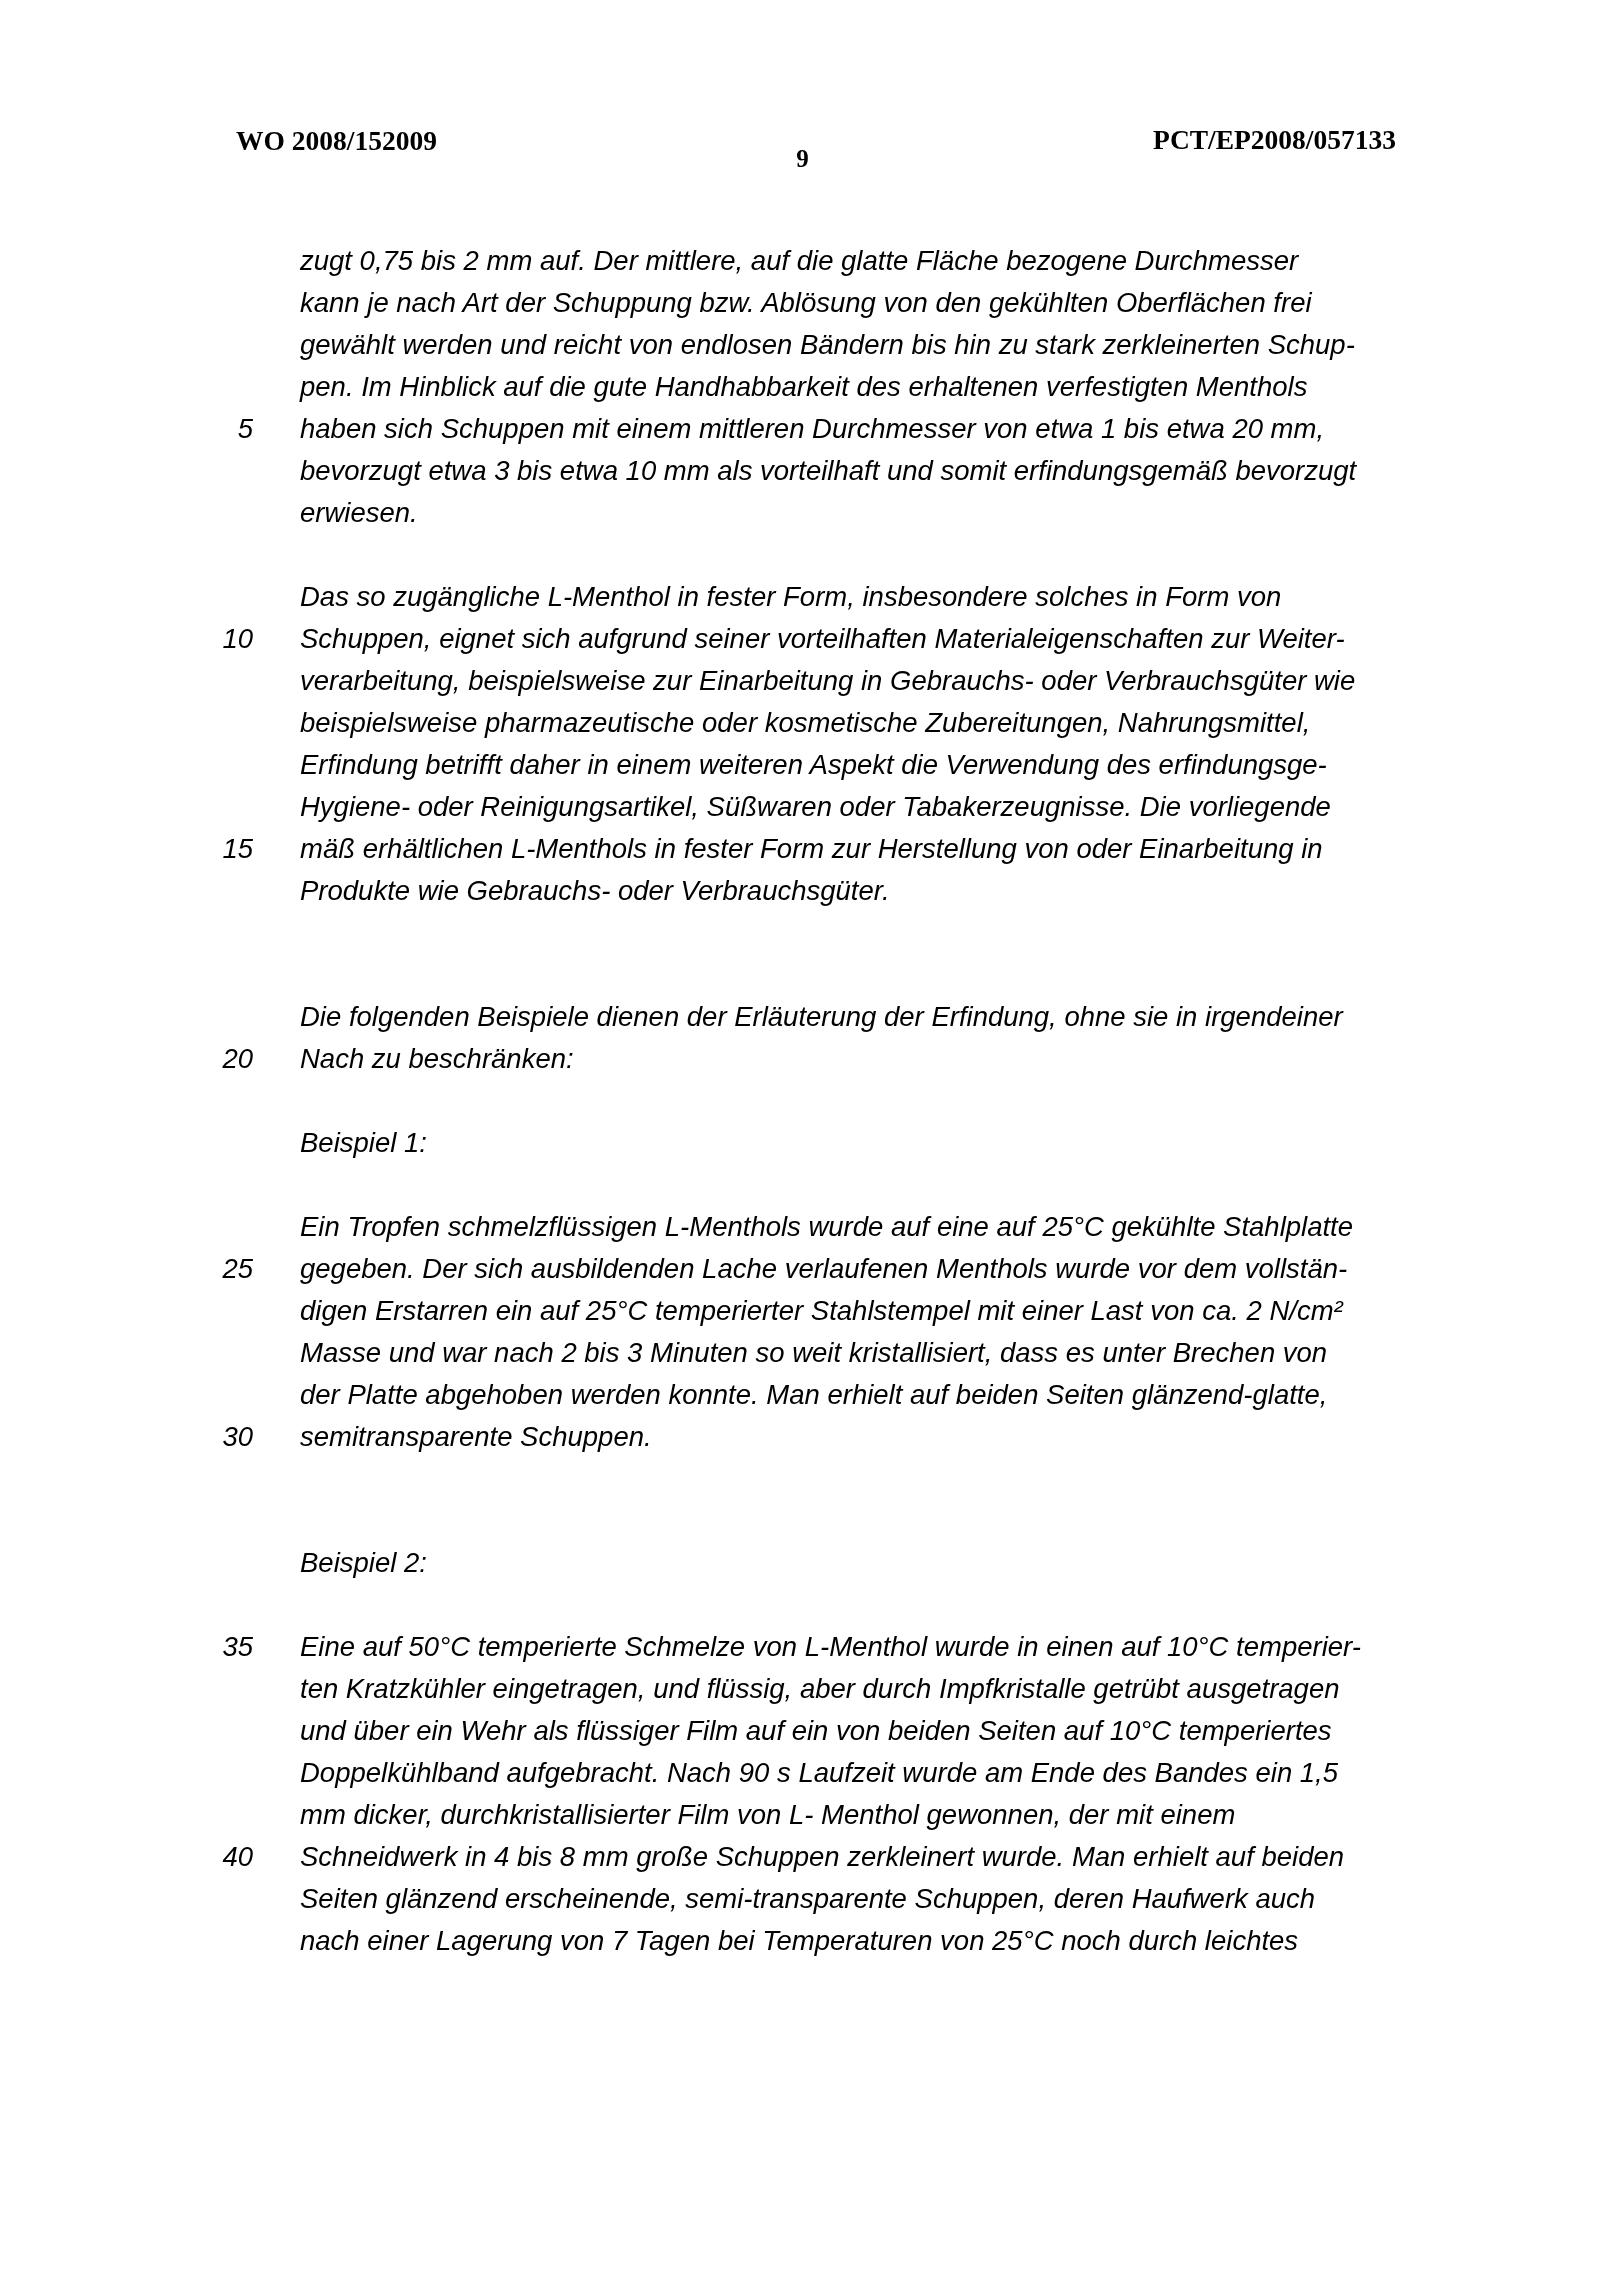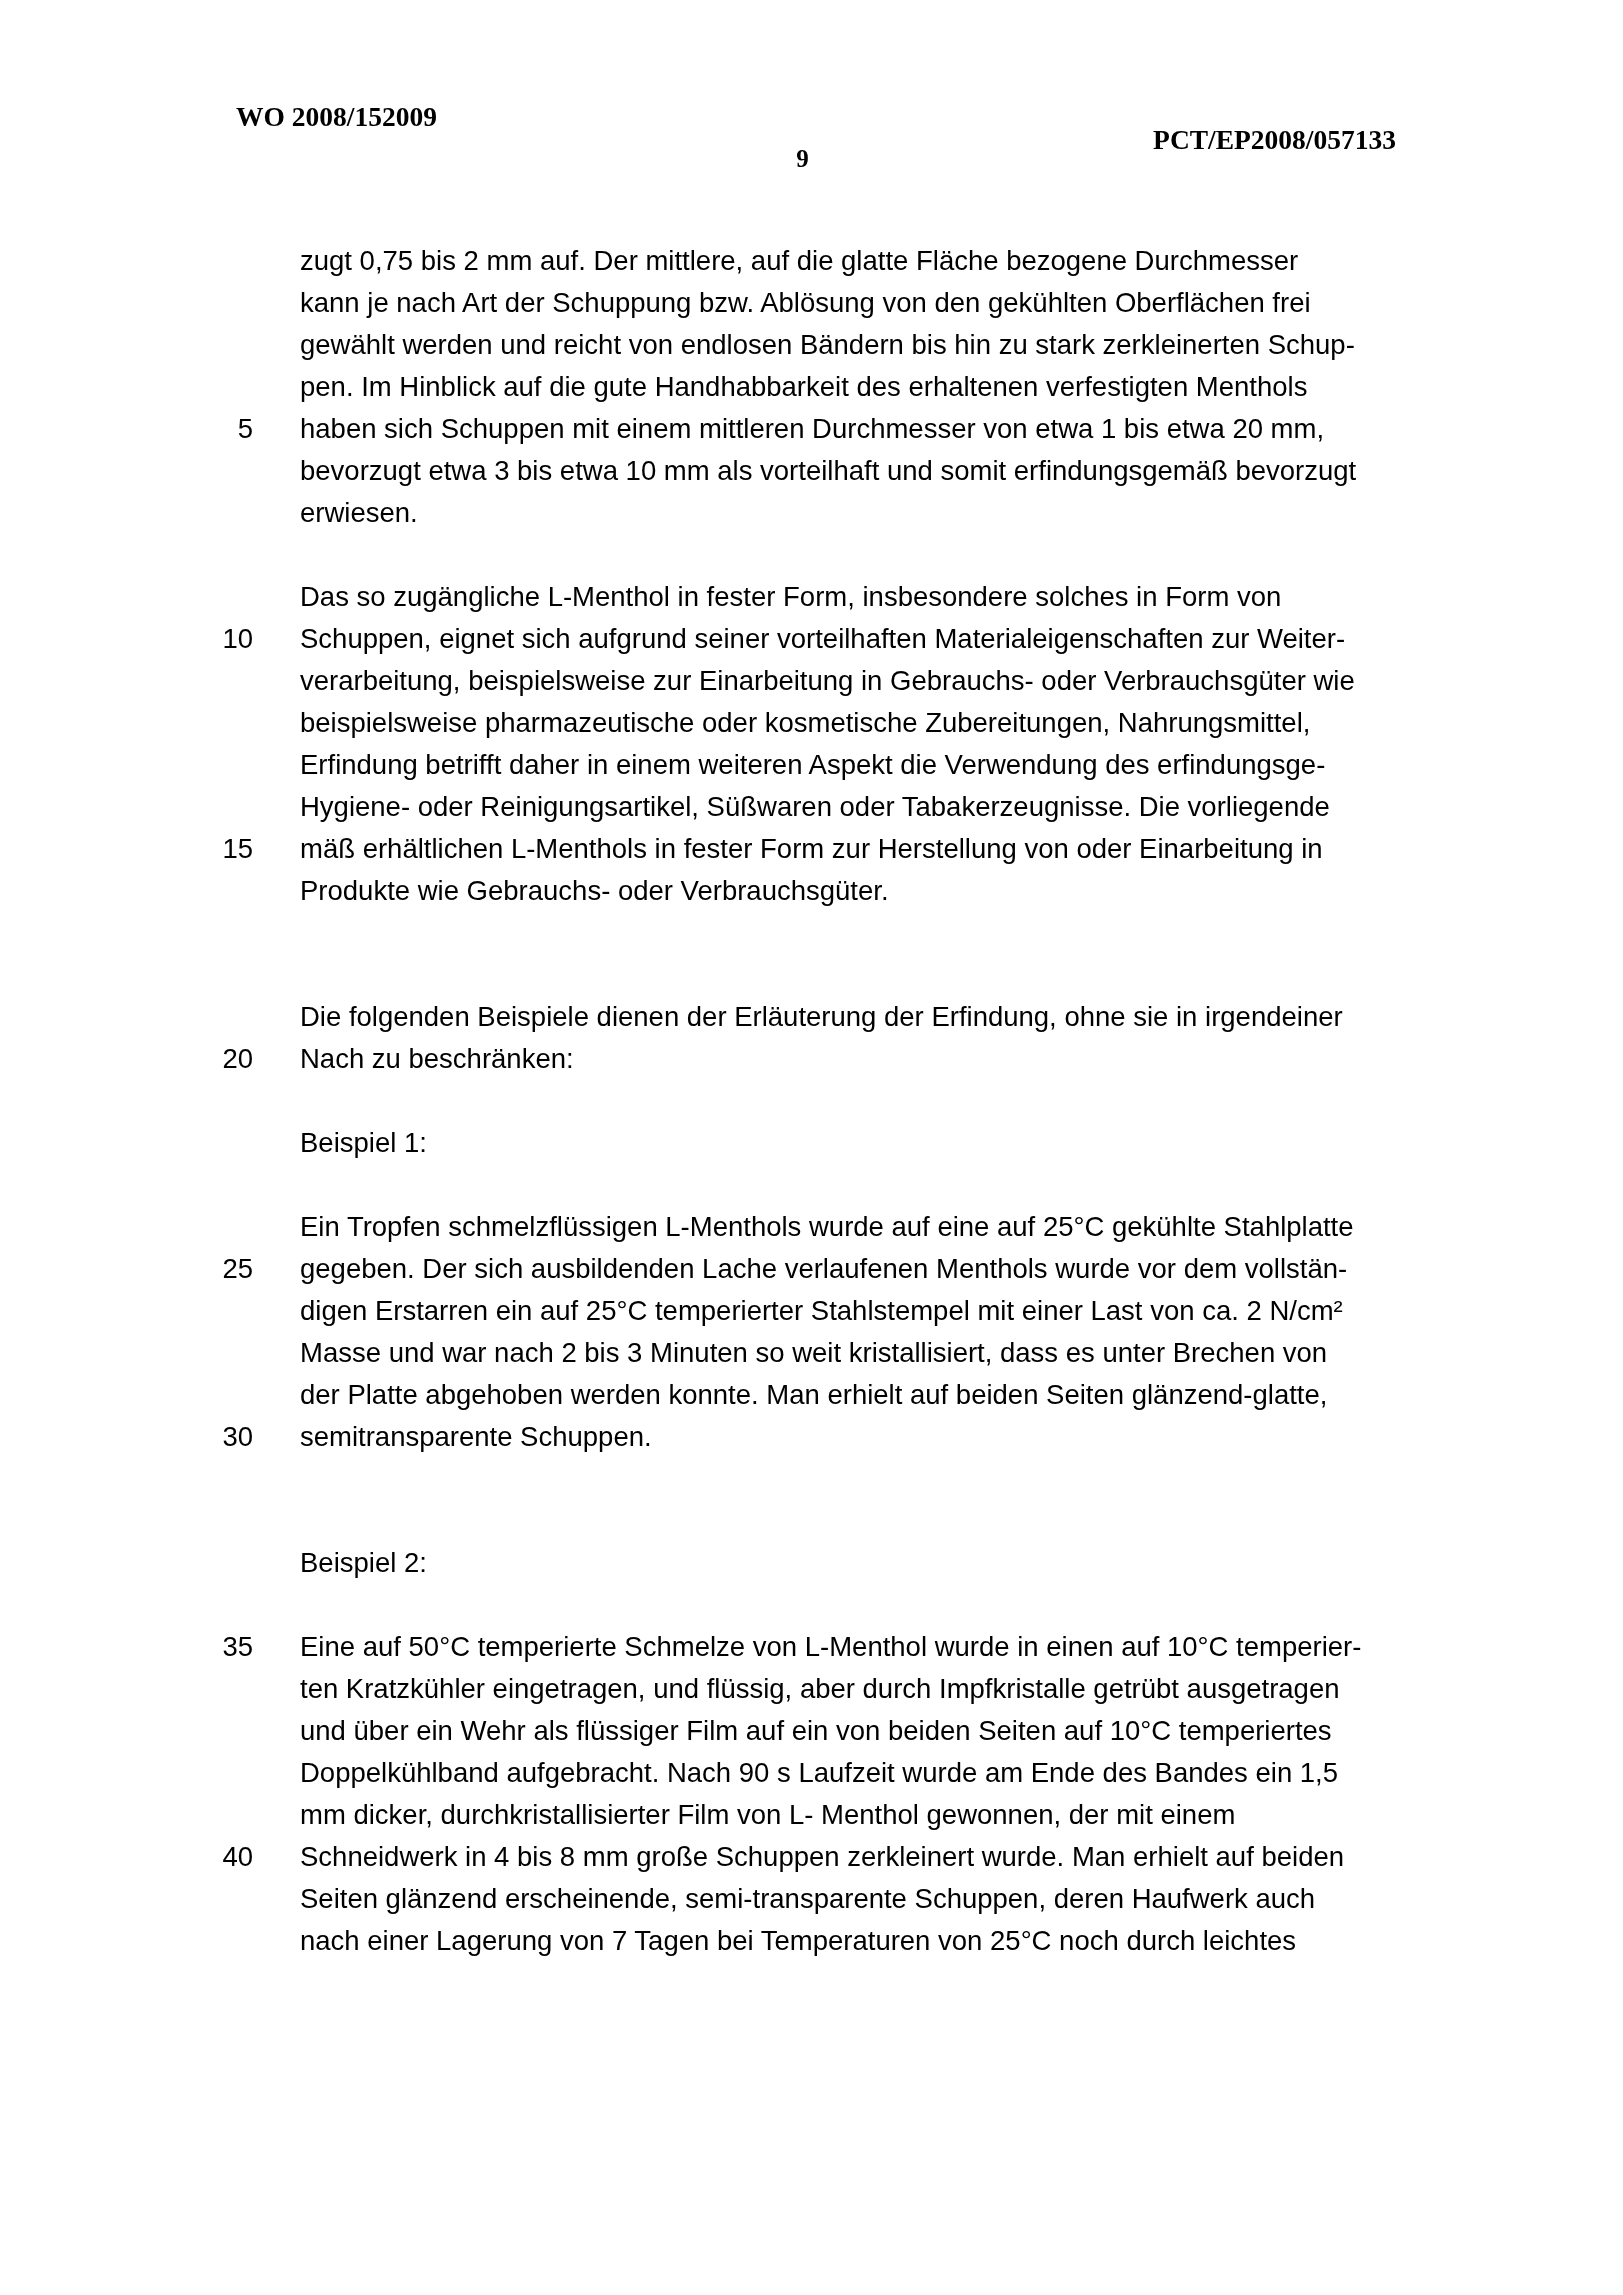--- a/index.html
+++ b/index.html
@@ -15,41 +15,42 @@
     color: #000000;
   }
   .hdr {
     position: absolute;
     font-family: "Liberation Serif", "DejaVu Serif", serif;
     font-weight: bold;
     font-size: 27.5px;
     line-height: 27.5px;
     white-space: nowrap;
   }
-  #hdr-left { left: 236px; top: 103px; }
+  #hdr-left { left: 236px; top: 127px; }
   #hdr-right { right: 227px; top: 126px; text-align: right; }
   #page-num {
     position: absolute;
     left: 771px;
     width: 63px;
     top: 146px;
     text-align: center;
     font-family: "Liberation Serif", "DejaVu Serif", serif;
     font-weight: bold;
     font-size: 25px;
     line-height: 26px;
   }
   #body {
     position: absolute;
     left: 0;
     top: 240px;
     width: 1481px;
     font-family: "Liberation Sans", "DejaVu Sans", sans-serif;
     font-size: 27.5px;
     line-height: 42px;
+    font-style: italic;
   }
   .row {
     position: relative;
     height: 42px;
     white-space: nowrap;
   }
   .lnum {
     position: absolute;
     left: 190px;
     width: 63px;

